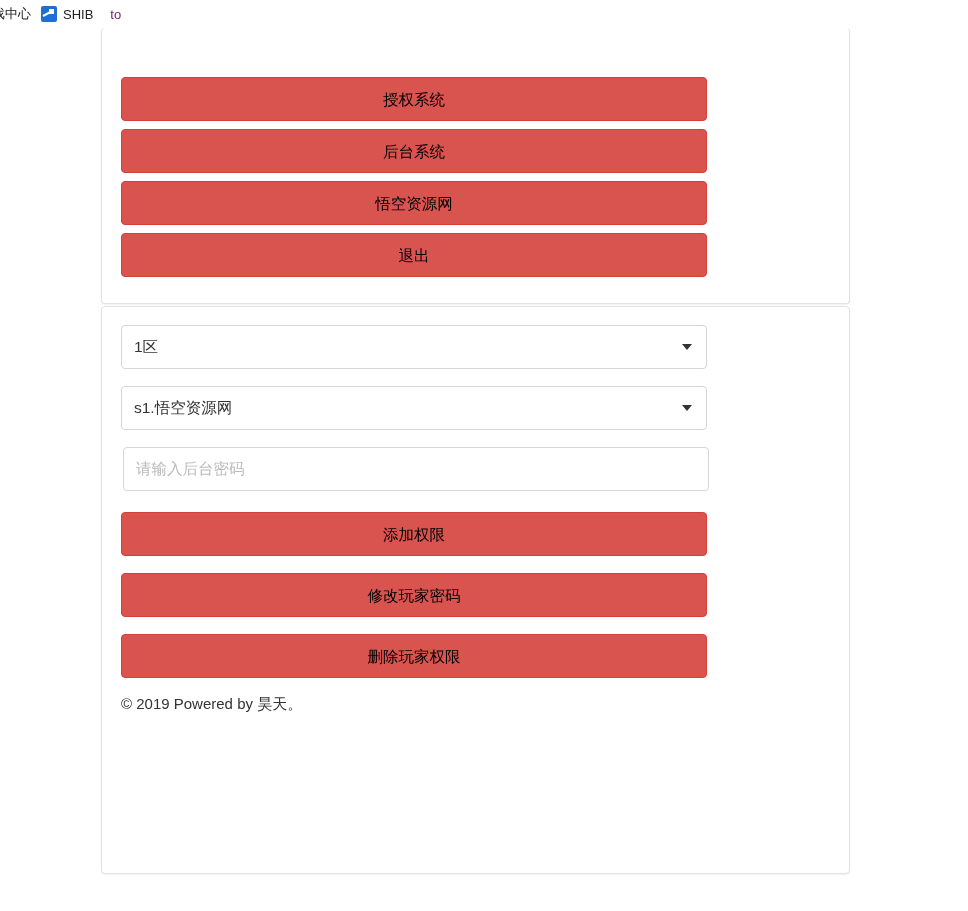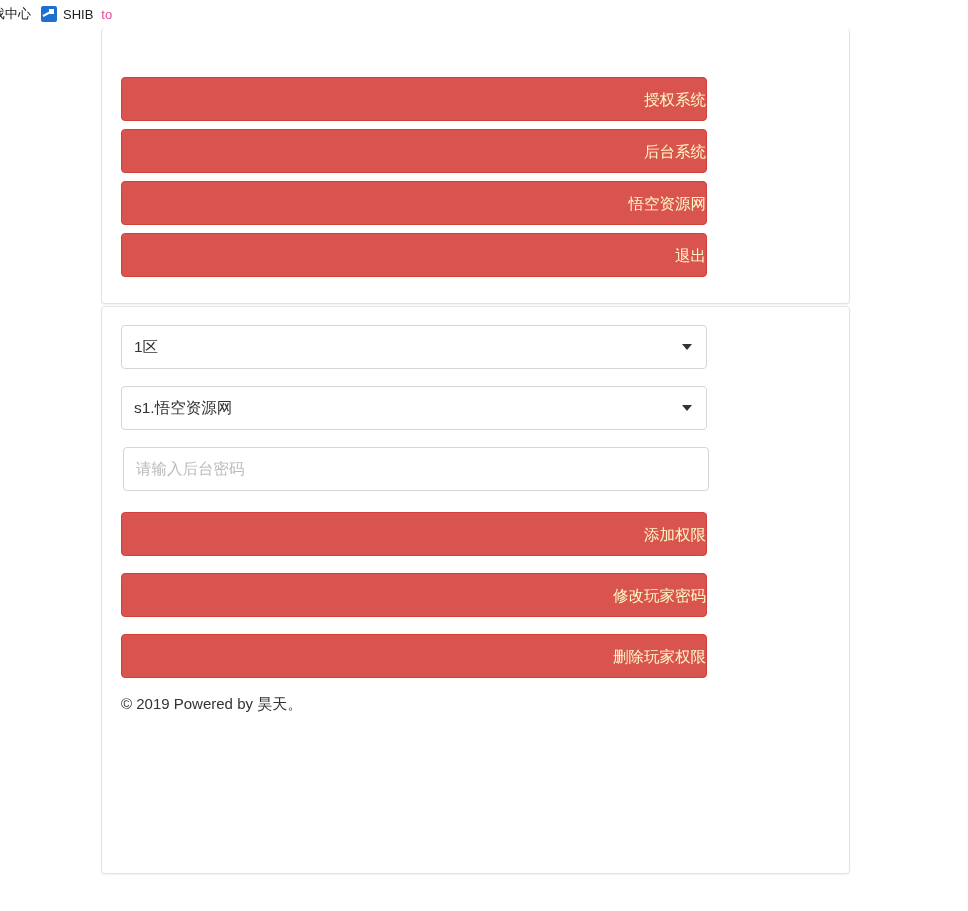--- a/index.html
+++ b/index.html
@@ -53,21 +53,21 @@
     transform-origin: left center;
   }
   .tab-favicon::before {
     content: "";
     position: absolute;
     left: 8px; top: 3px;
     width: 5px; height: 5px;
     background: #ffffff;
   }
   .tab-label { color: #202124; }
-  .tab-label-sub { color: #ec4899; padding-left: 2px; }
+  .tab-label-sub { color: #701a75; padding-left: 2px; margin-left: 9px; }
 
   
   .page-bg {
     position: absolute;
     left: 0; top: 28px;
     width: 968px;
     height: 883px;
     background: #ffffff;
   }
   .side-rail-left {
@@ -105,23 +105,23 @@
   .btn {
     display: block;
     box-sizing: border-box;
     width: 586px;
     height: 44px;
     line-height: 44px;
     margin: 0 0 8px 19px;
     background: #d9534f;
     border: 1px solid #d43f3a;
     border-radius: 4px;
-    color: #fef9c3;
+    color: #000000;
     font-size: 15.5px;
-    text-align: right;
+    text-align: center;
     cursor: pointer;
     user-select: none;
     font-family: "Liberation Sans", sans-serif;
   }
 
   #card-systems .btn-wrap { padding-top: 49px; }
 
   
   .field-wrap { padding-top: 18px; }
   .select-box, .text-input {

